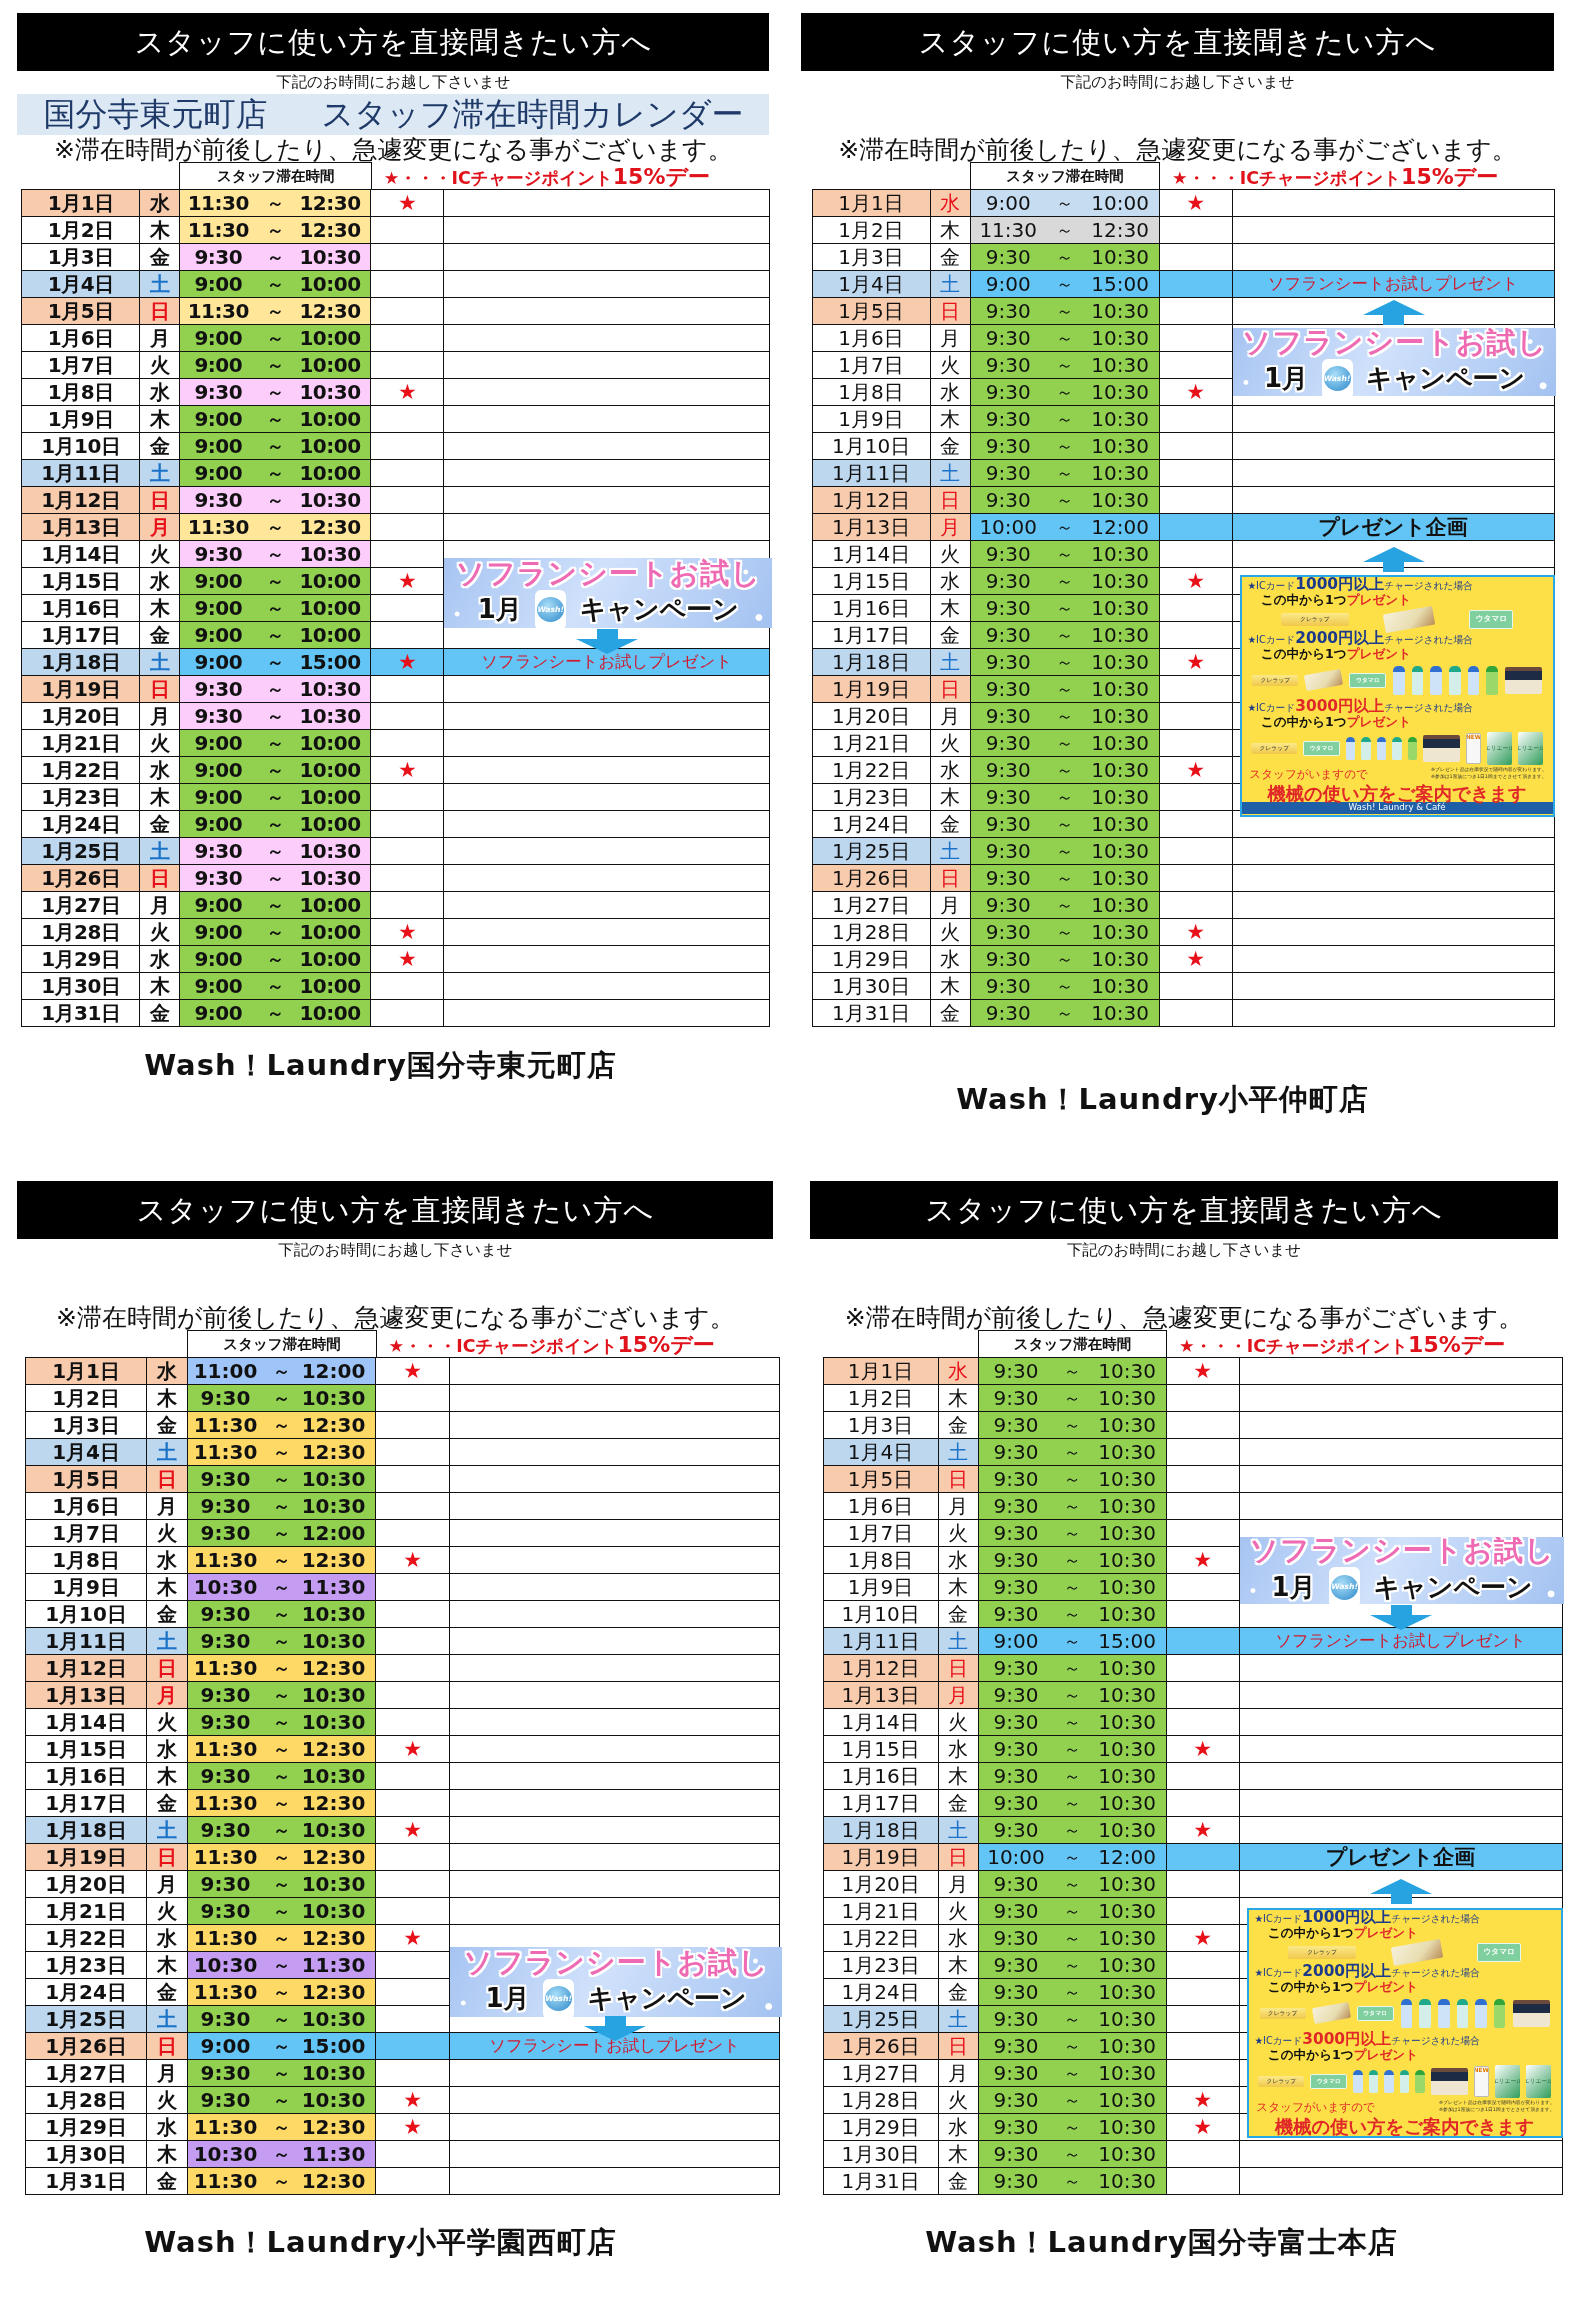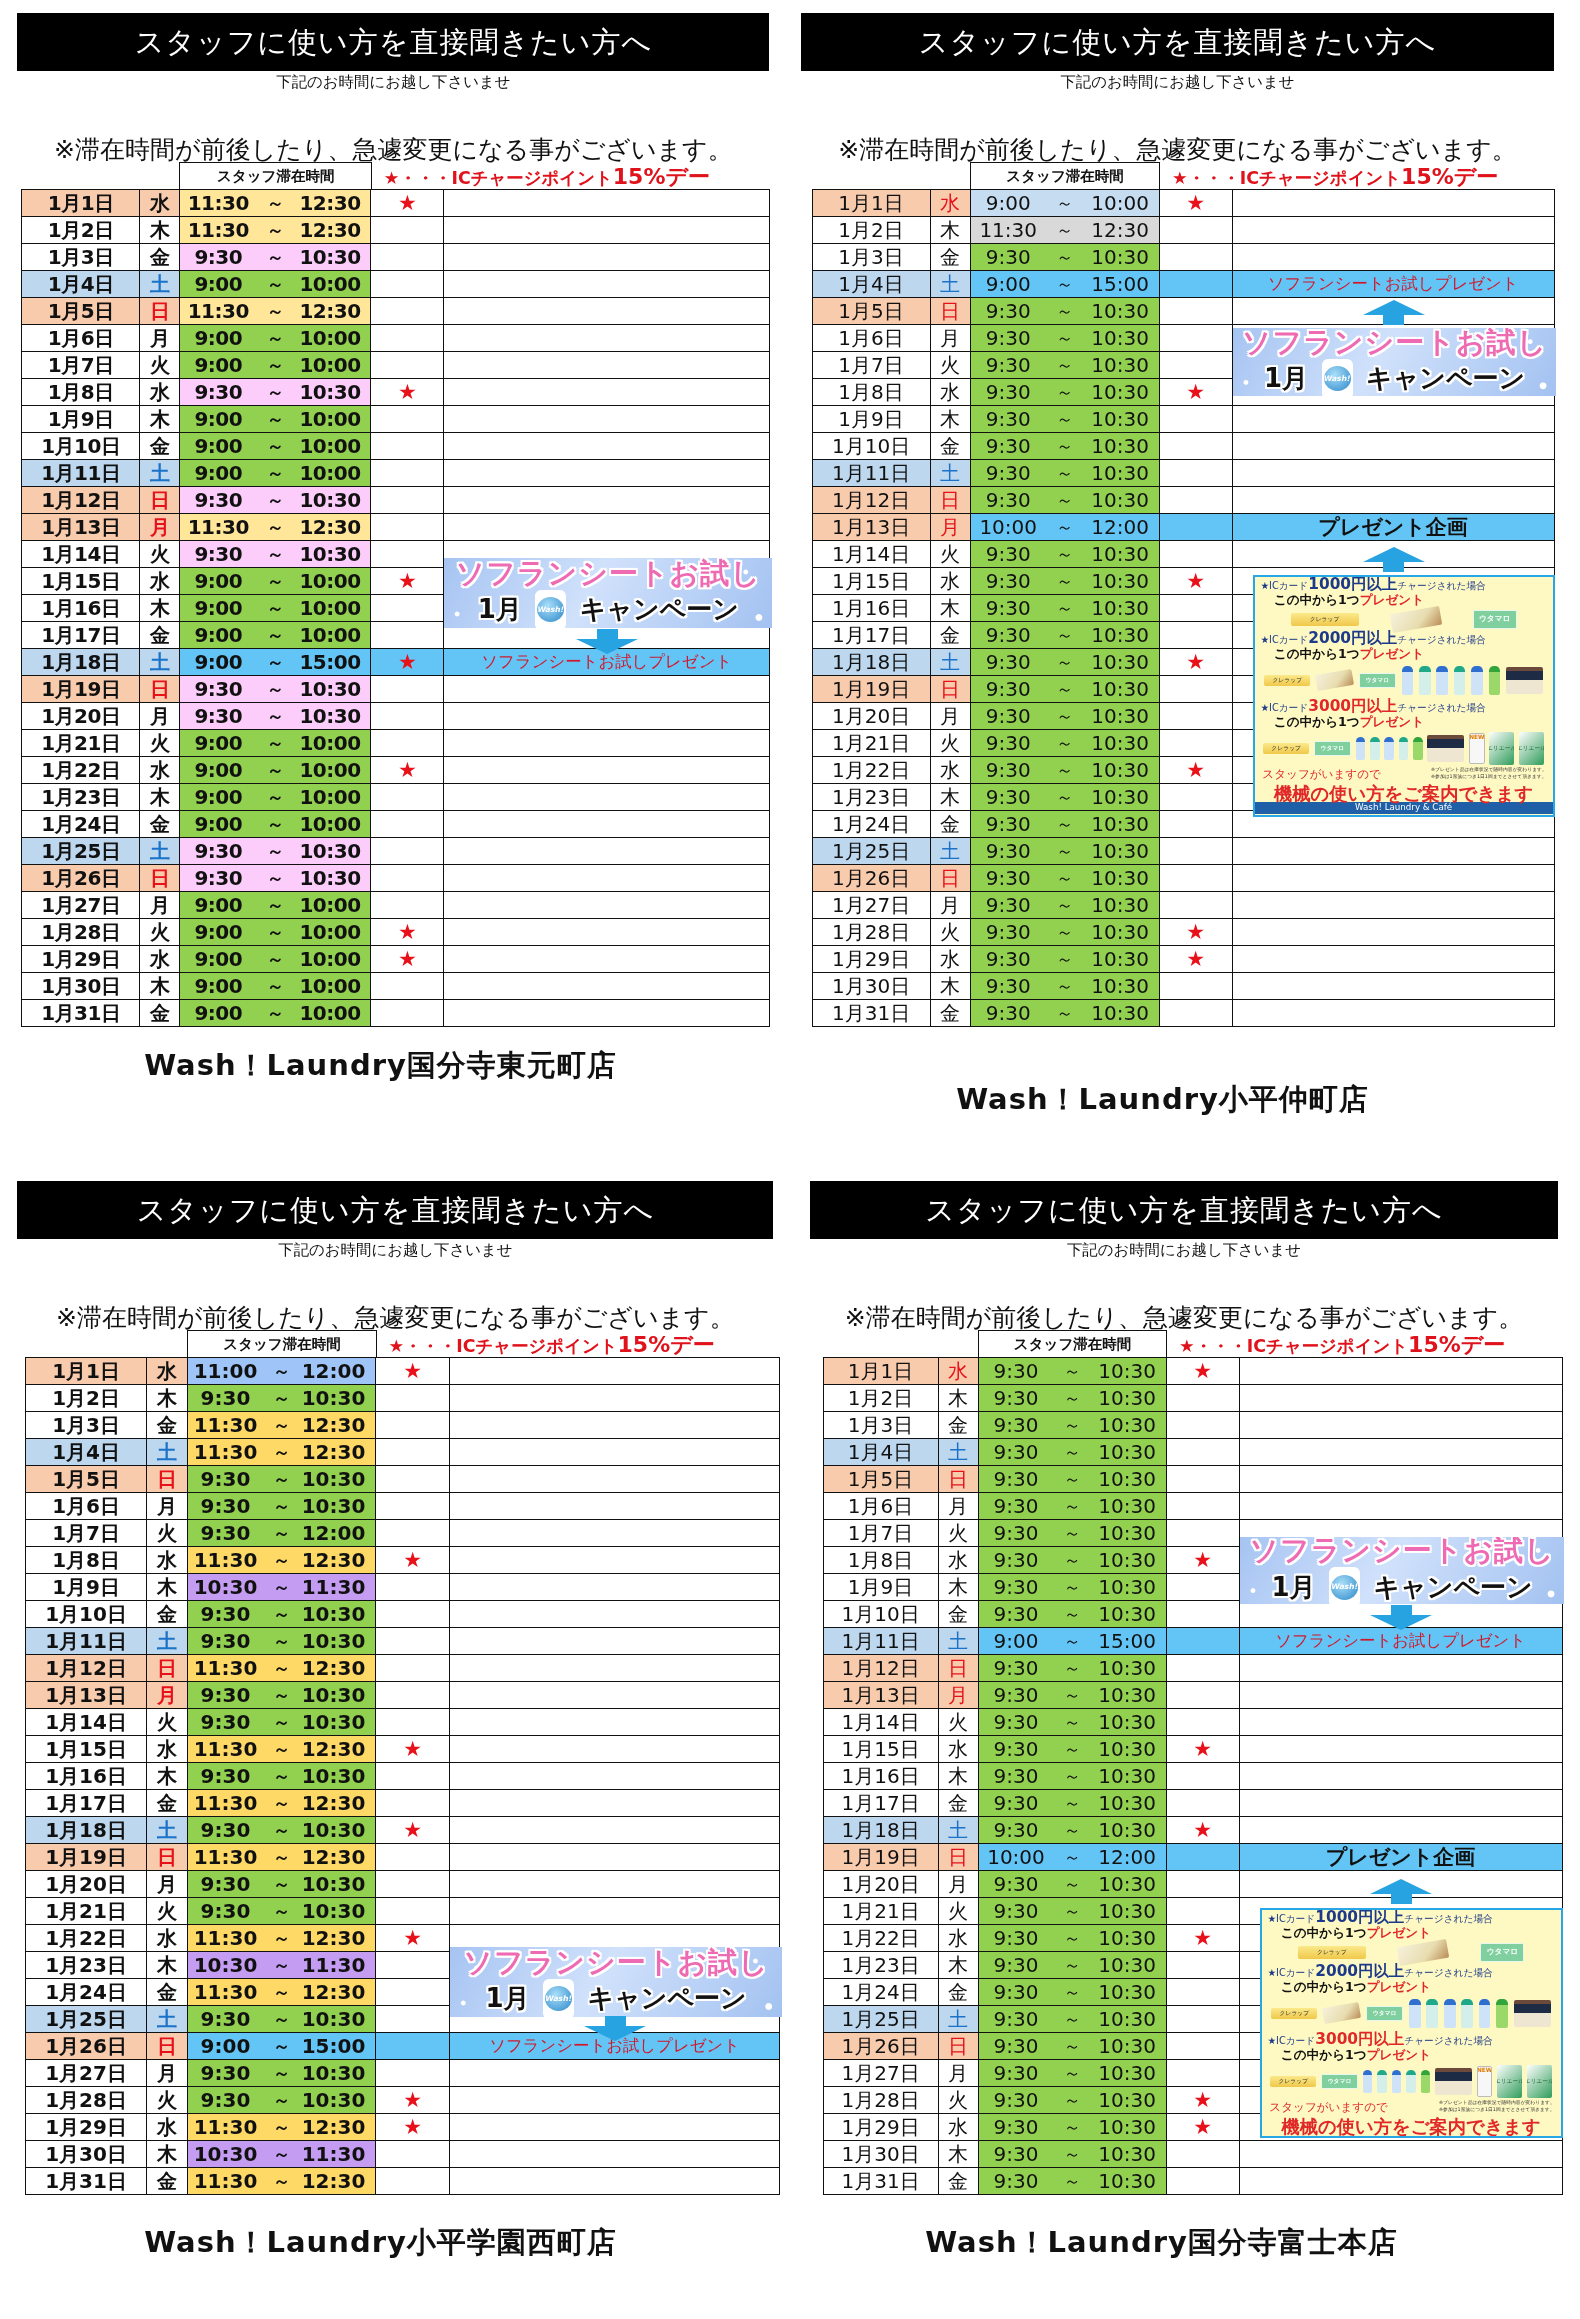--- a/index.html
+++ b/index.html
@@ -52,21 +52,21 @@
 .logo{width:31px;height:40px;border-radius:5.8px;background:#fff;display:flex;align-items:center;justify-content:center;text-shadow:none}
 .logo span{width:27px;height:25px;border-radius:50%;background:radial-gradient(circle at 40% 35%,#a9dff9,#2a86c9);color:#fff;font-size:7.7px;font-style:italic;font-weight:bold;display:flex;align-items:center;justify-content:center;text-shadow:none;line-height:1}
 
 
 .arr{position:absolute;left:0;right:0;display:flex;flex-direction:column;align-items:center;justify-content:center}
 .arr .stem{width:21px;height:10.6px}
 .arr.down .head{width:0;height:0;border-left:31px solid transparent;border-right:31px solid transparent;border-top:15.4px solid}
 .arr.up .head{width:0;height:0;border-left:31px solid transparent;border-right:31px solid transparent;border-bottom:15.4px solid}
 
 
-.pst{position:absolute;left:20px;right:0;background:#fef9c3;border:2.9px solid #27a7e6;display:flex;flex-direction:column;overflow:hidden}
+.pst{position:absolute;left:7px;right:0;background:#fde047;border:2.9px solid #27a7e6;display:flex;flex-direction:column;overflow:hidden}
 .tier{padding:0 5.8px;display:flex;flex-direction:column}
 .tier1{height:54px}.tier2,.tier3{height:68px}
 .tl1{height:15.4px;line-height:15.4px;white-space:nowrap;color:#1d3a8a;font-size:9.7px}
 .tl1 .amt{font-size:15.4px;font-weight:bold}
 .tl2{height:15.4px;line-height:15.4px;white-space:nowrap;font-size:12.6px;font-weight:bold;padding-left:13.5px}
 .tl2 .red{color:#e02828}
 .prods{flex:1;display:flex;align-items:center;justify-content:space-evenly;gap:1.9px}
 .pr{display:inline-flex;align-items:center;justify-content:center;font-size:5.8px;color:#333;border-radius:1.9px;flex:none;overflow:hidden;white-space:nowrap}
 .pr.wrap{width:68px;height:12.6px;background:linear-gradient(#fbe98a,#f0c84a)}
 .pr.bagbox{width:50px;height:19.3px;background:linear-gradient(135deg,#f6f1dc,#e8ddb0 60%,#b98c56);transform:rotate(-10deg)}
@@ -93,20 +93,23 @@
 #cap2{left:873px;top:1082px}
 #cap3{left:91px;top:2225px}
 #cap4{left:872px;top:2225px}
 </style>
 </head>
 <body>
 
 <section class="panel" id="p1">
   <div class="hdr">スタッフに使い方を直接聞きたい方へ</div>
   <div class="sub">下記のお時間にお越し下さいませ</div>
+  <div class="band">
+    <span>国分寺東元町店</span><span class="gap"></span><span>スタッフ滞在時間カレンダー</span>
+  </div>
   <div class="notice">※滞在時間が前後したり、急遽変更になる事がございます。</div>
   <div class="colhdr">スタッフ滞在時間</div>
   <div class="legend"><span>★・・・ICチャージポイント</span><span class="em">15%デー</span></div>
   <div class="tbl">
       <div class="row" style="height: 27px;">
         <div class="cell" style="background: rgb(248, 203, 173);">1月1日</div>
         <div class="cell" style="background: rgb(248, 203, 173); color: rgb(17, 17, 17);">水</div>
         <div class="cell time" style="background: rgb(255, 230, 153);">
           <span class="s">11:30</span>
           <span class="t">～</span>

